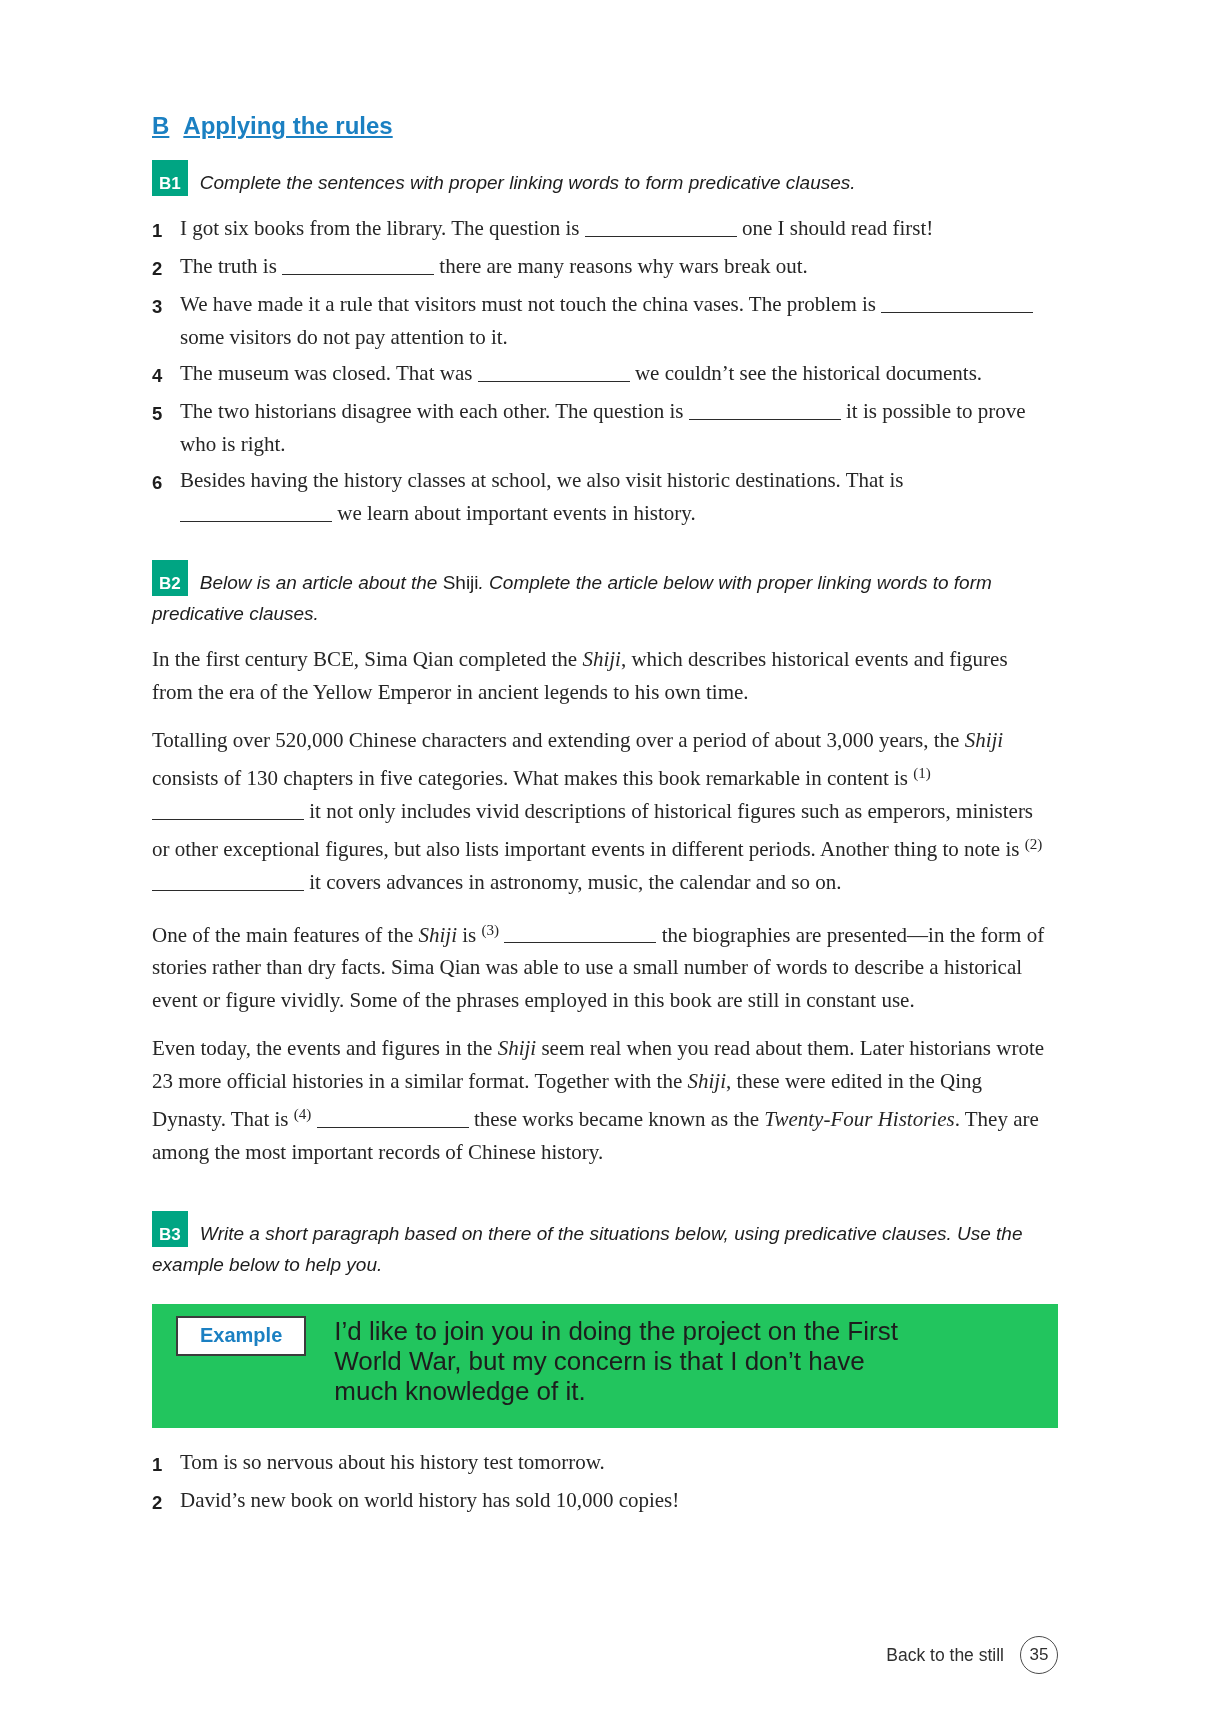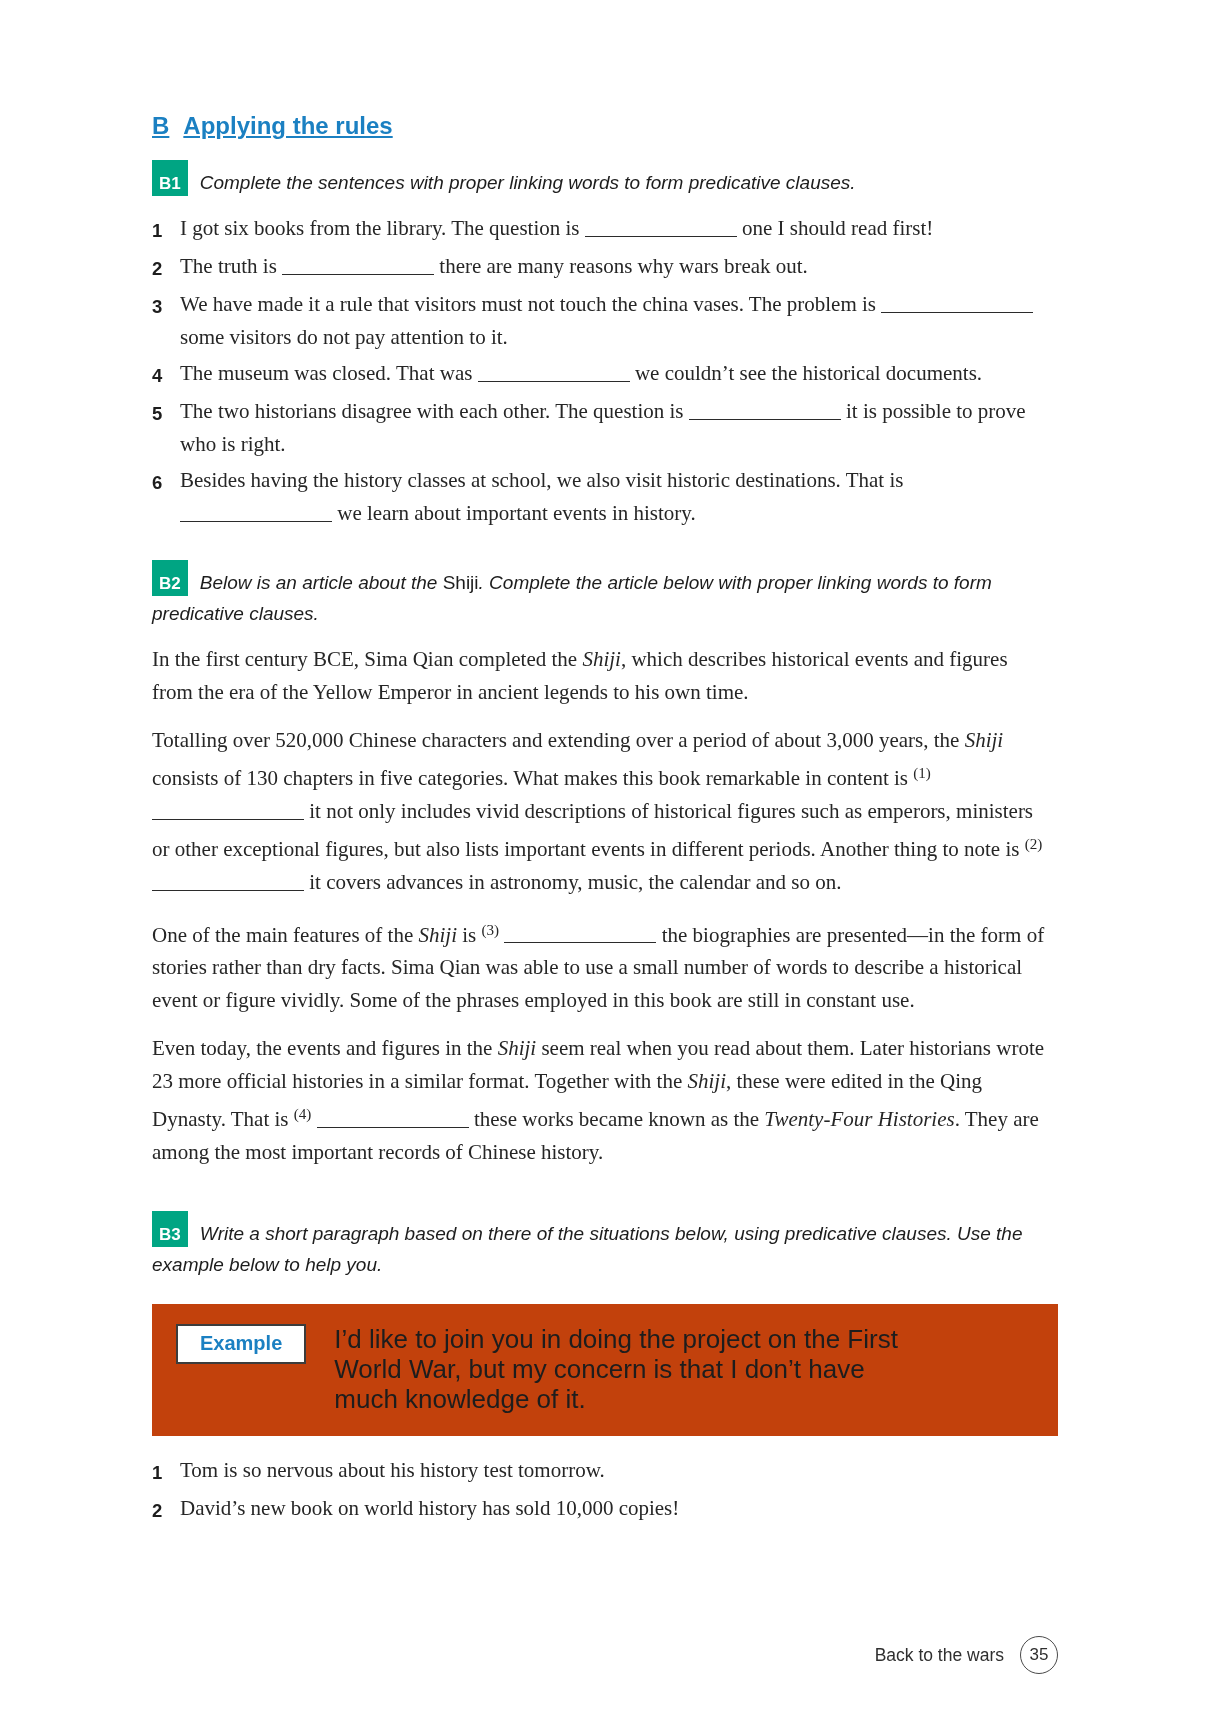--- a/index.html
+++ b/index.html
@@ -38,21 +38,21 @@
   .para{font-size:21px;line-height:33px;margin:0 12px 15px 0;}
   .it{font-style:italic;}
   .sup{font-size:0.72em;vertical-align:0.45em;}
 
   .blank{
     display:inline-block;width:152px;height:0.8em;
     border-bottom:1.6px solid #2b2b2b;margin-bottom:-2px;
   }
 
   .example-strip{
-    background:#c2410c;margin:24px 12px 18px 0;padding:20px 24px 22px 24px;
+    background:#22c55e;margin:24px 12px 18px 0;padding:12px 24px 22px 24px;
     display:flex;gap:28px;box-sizing:border-box;width:100%;
   }
   .example-box{
     background:#ffffff;border:2.5px solid #3c3c3c;align-self:flex-start;
     padding:6px 22px 7px 22px;
     font-family:"Liberation Sans", sans-serif;font-weight:bold;
     font-size:20px;color:#1b80c2;
   }
   .example-text{
     font-family:"Liberation Sans", sans-serif;font-size:26px;
@@ -136,17 +136,17 @@
     </div>
     <div class="item">
       <span class="num">2</span>
       <span class="itext">David’s new book on world history has sold 10,000 copies!</span>
     </div>
   </div>
 
 </div>
 
 <div class="footer">
-  <span>Back to the wars</span>
+  <span>Back to the still</span>
   <span class="page-circle">
     <span>35</span>
   </span>
 </div>
 
 </body></html>

